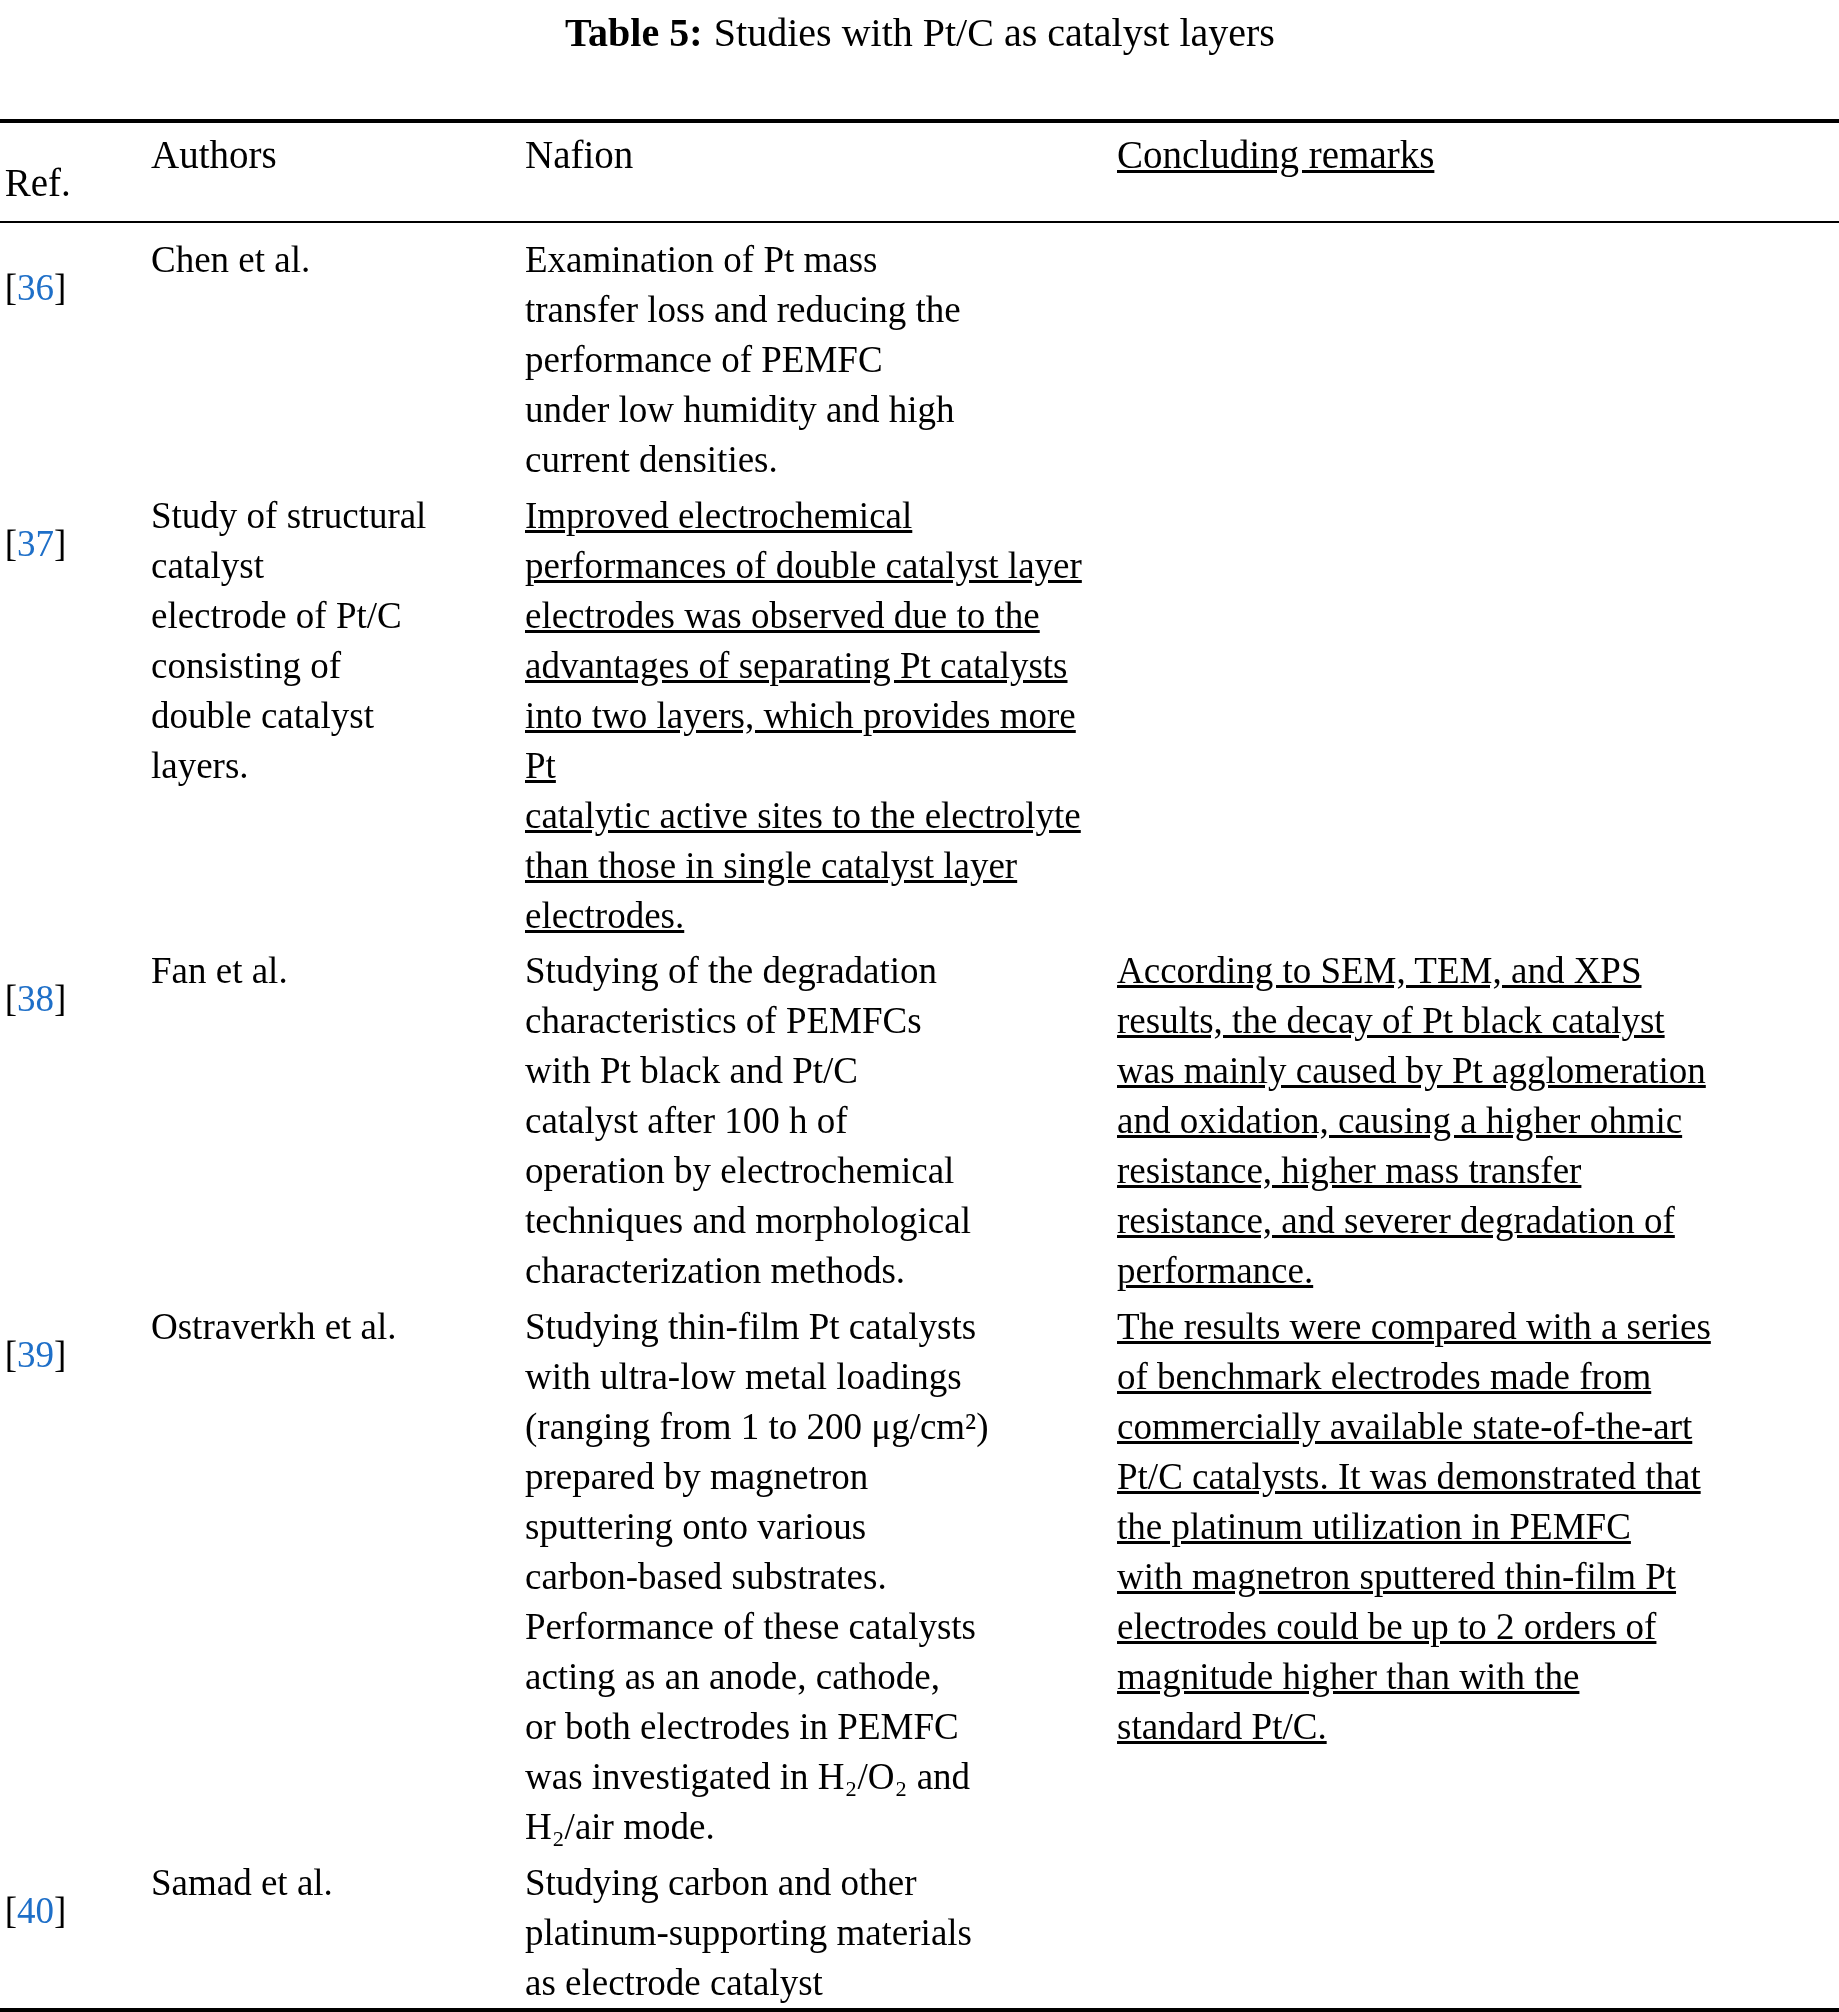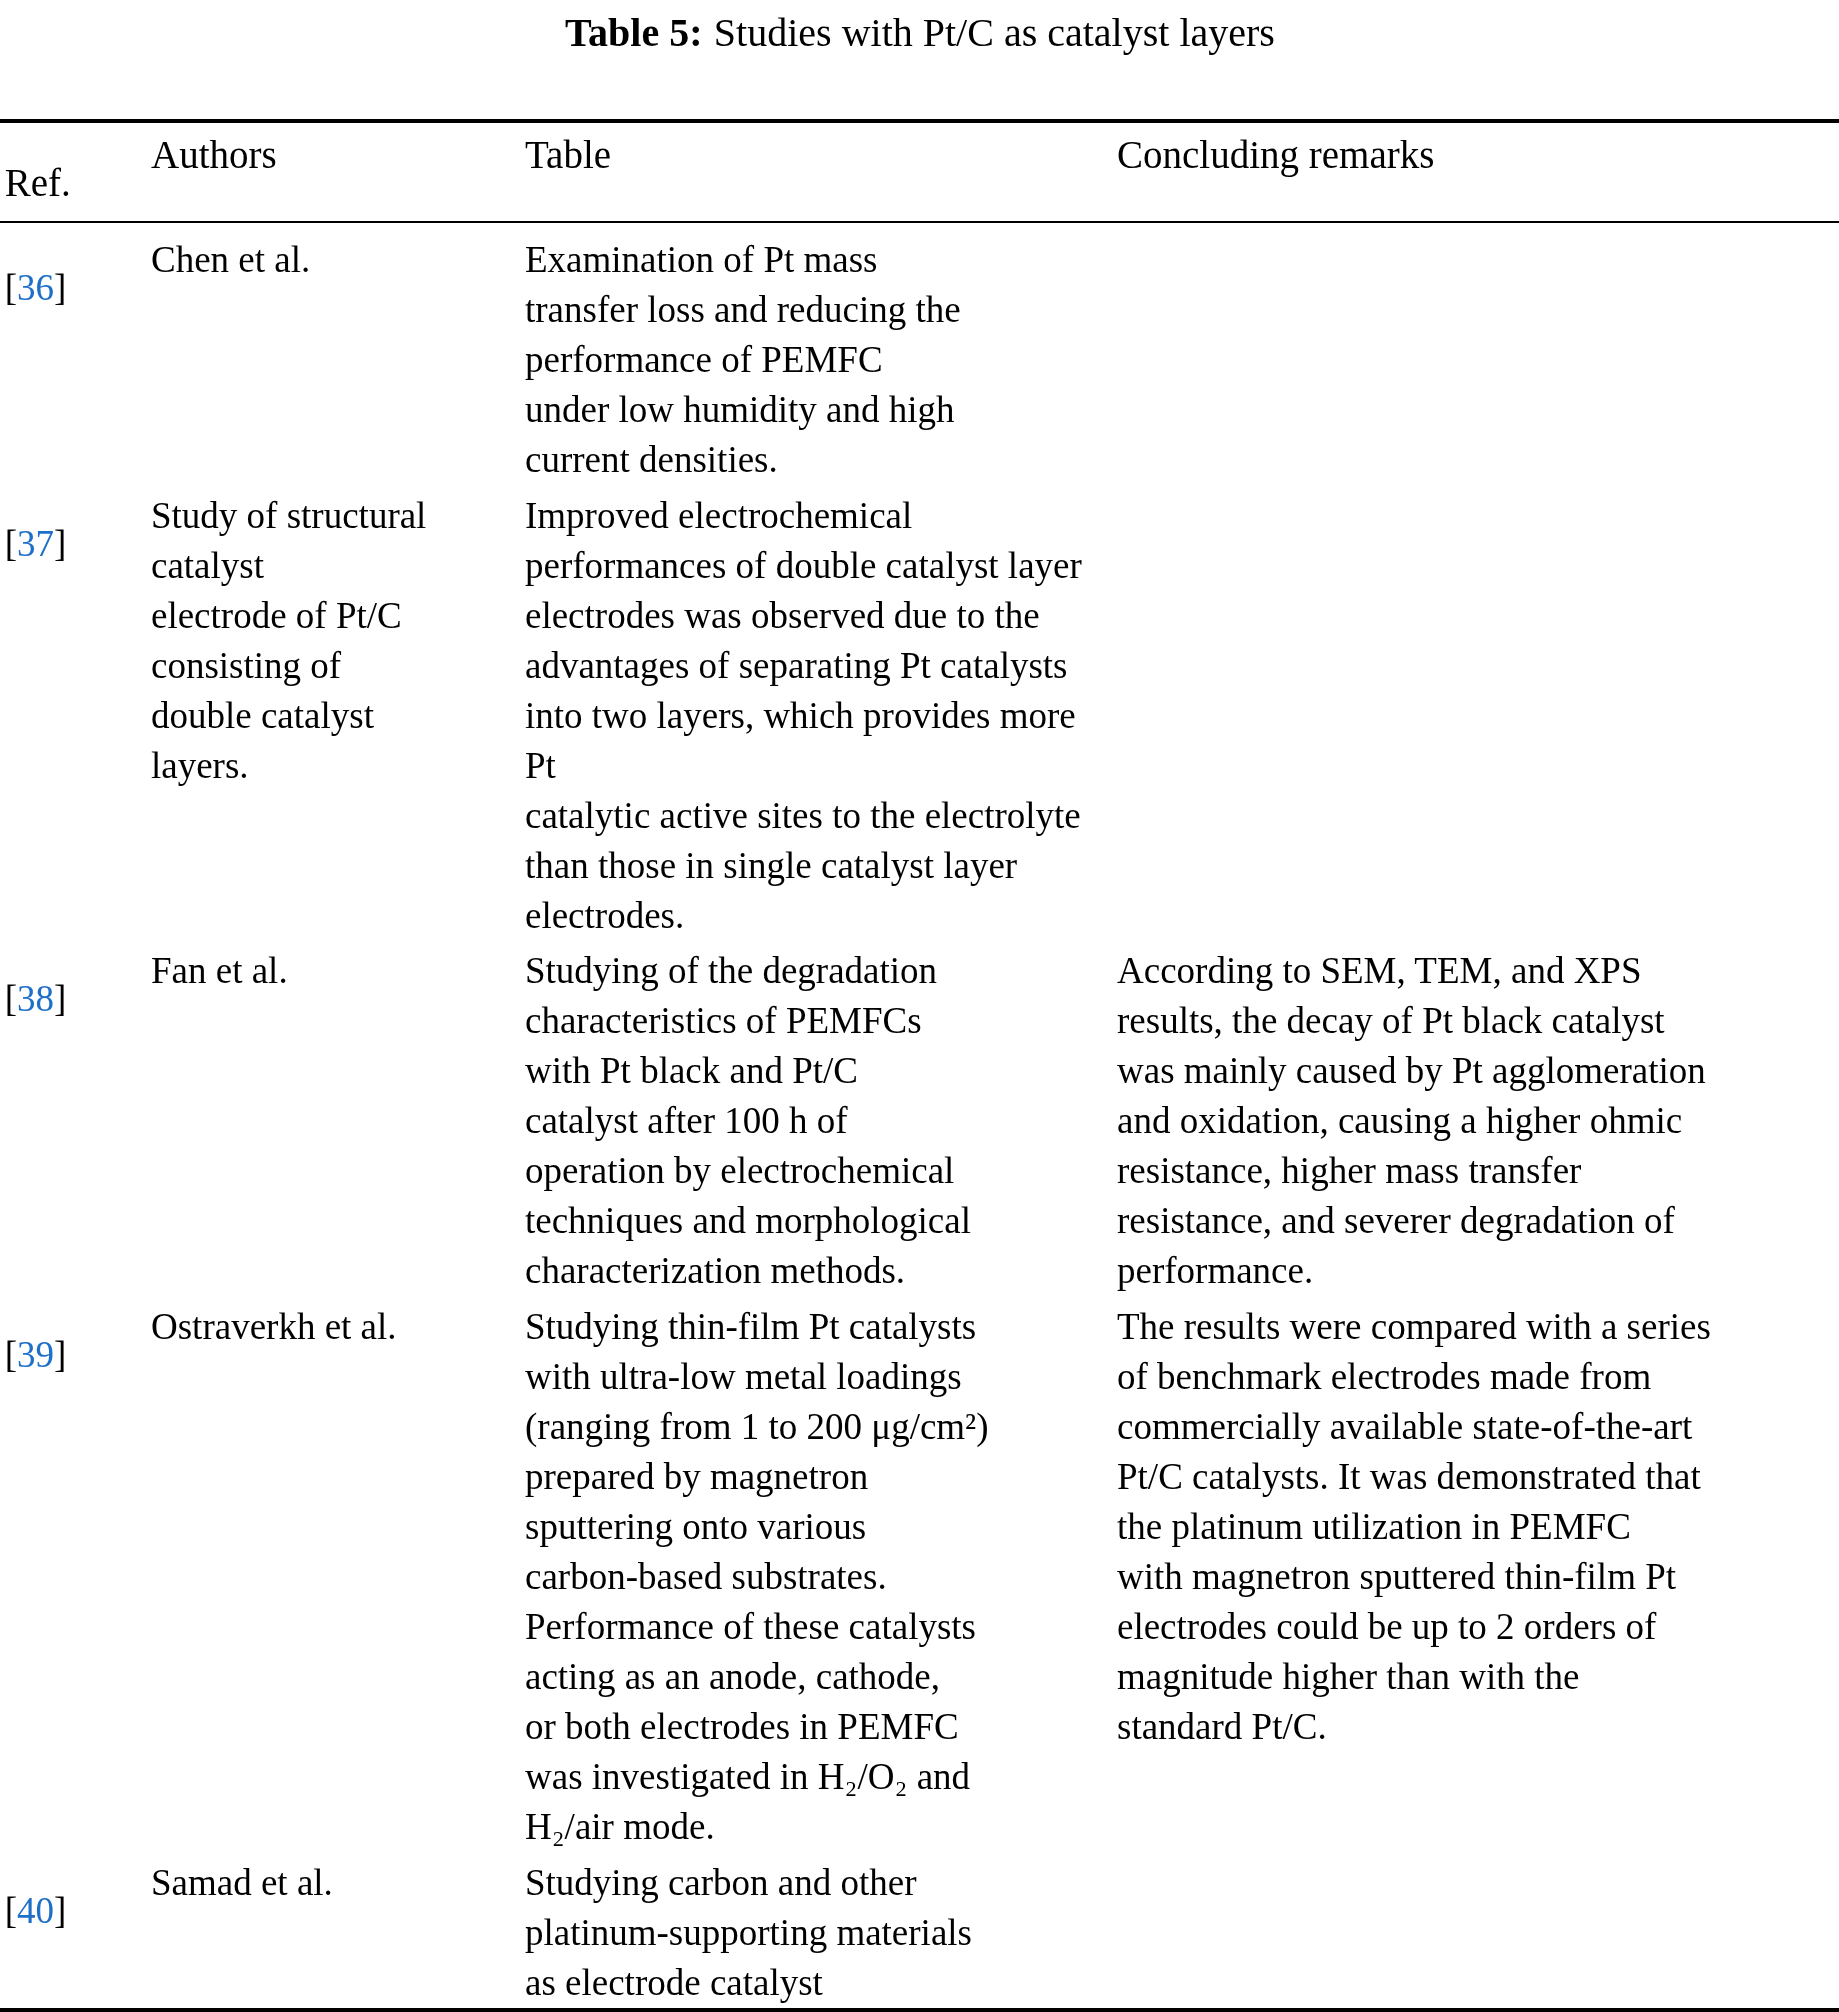--- a/index.html
+++ b/index.html
@@ -54,42 +54,42 @@
   .row {
     display: grid;
     grid-template-columns: 151px 374px 592px 723px;
     font-size: 37px;
     line-height: 50px;
   }
   .row + .row { margin-top: 5.6px; }
   .cell { white-space: pre-line; }
   .cell-ref { padding-left: 4.7px; white-space: nowrap; margin-top: 28px; }
   .cell-scope { padding-right: 52px; }
-  .cell-remarks { padding-right: 17px; }
+  .cell-remarks { padding-right: 17px; text-decoration: underline; }
   .ref-num {
     color: var(--link-color, #1e6fc8);
     text-decoration: none;
     cursor: pointer;
   }
 </style>
 </head>
 <body style="background: rgb(255, 255, 255); color: rgb(0, 0, 0);">
 
 <div class="page">
 
   <div class="caption">
     <span class="caption-label">Table 5:</span><span class="caption-text">Studies with Pt/C as catalyst layers</span>
   </div>
 
   <div class="data-table">
 
     <div class="header-row">
       <div class="cell cell-ref">Ref.</div>
       <div class="cell cell-authors">Authors</div>
-      <div class="cell cell-scope">Table</div>
+      <div class="cell cell-scope">Nafion</div>
       <div class="cell cell-remarks">Concluding remarks</div>
     </div>
 
     <div class="tbody">
 
       <div class="row">
         <div class="cell cell-ref"><span>[</span><span class="ref-num">36</span><span>]</span></div>
         <div class="cell cell-authors">Chen et al.</div>
         <div class="cell cell-scope">Examination of Pt mass
 transfer loss and reducing the

